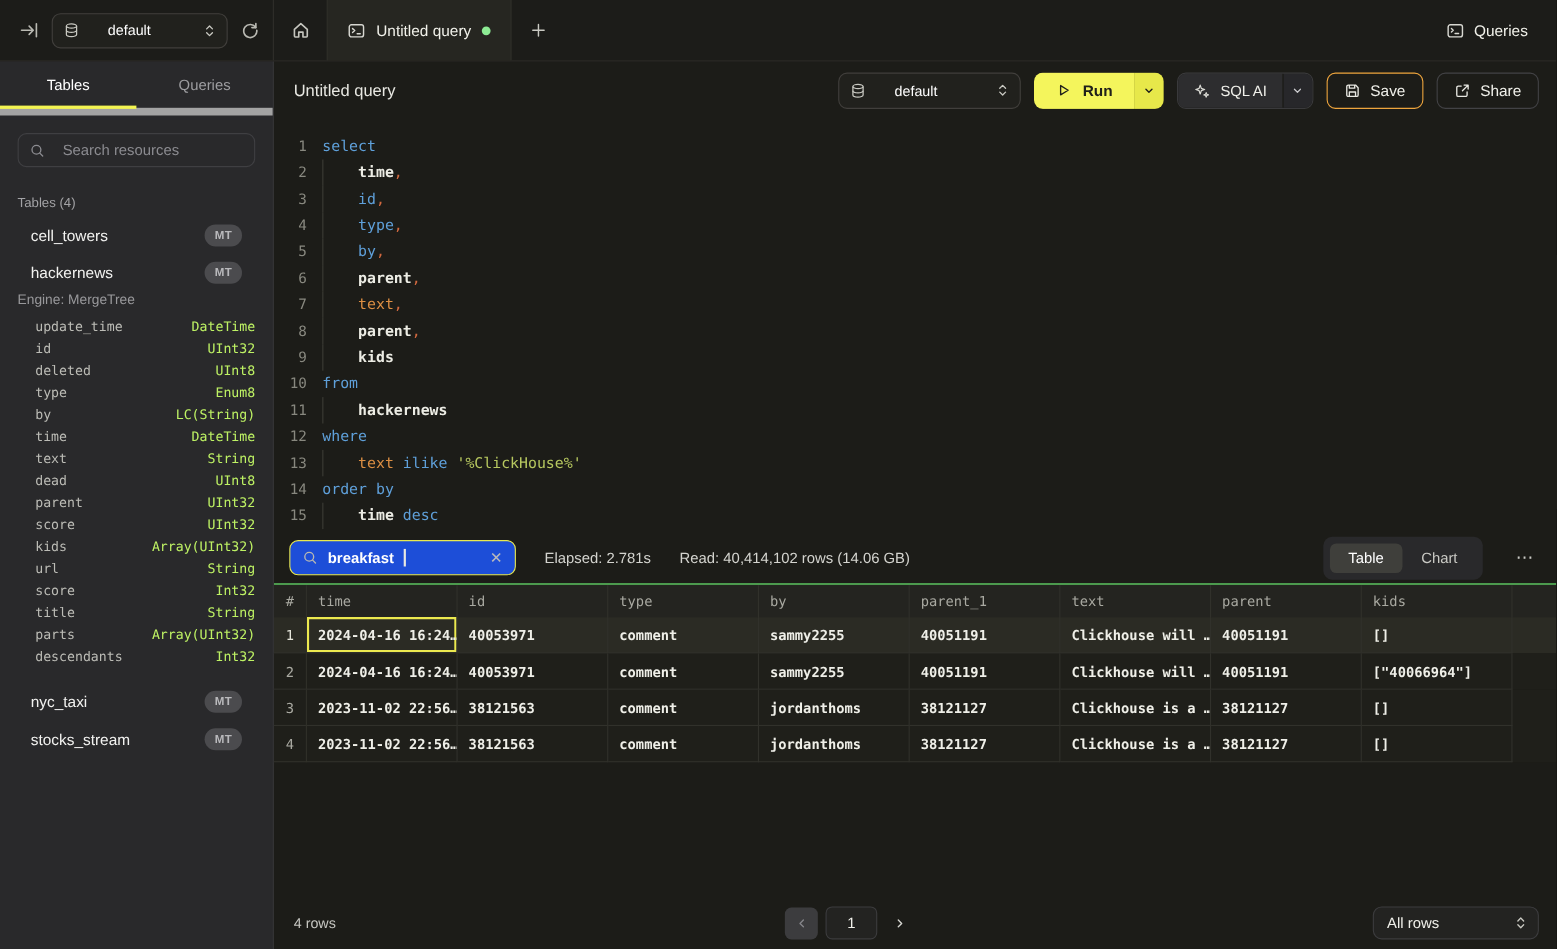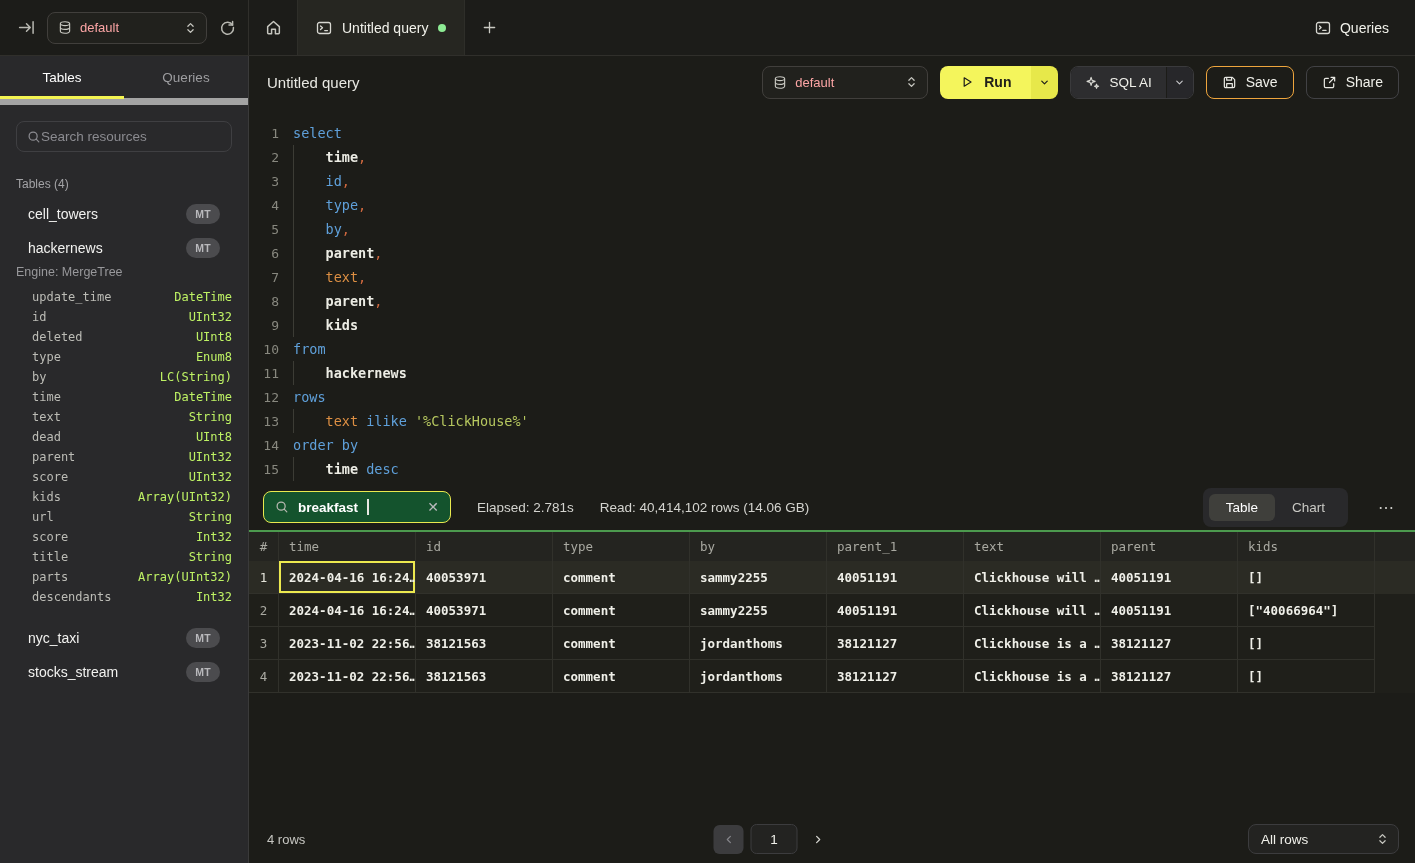--- a/index.html
+++ b/index.html
@@ -7,38 +7,38 @@
   body { font-family:"Liberation Sans", sans-serif; }
   svg { display:block; }
 
   .app { width:1415px; height:863px; display:grid; grid-template-rows:56px 807px; grid-template-columns:249px 1166px; background:#1c1c18; color:#e8e8e2; overflow:hidden; }
 
   
   .topbar { grid-column:1/3; display:flex; align-items:stretch; border-bottom:1px solid #302f2b; background:#1c1c19; }
   .topbar-left { width:249px; flex:none; display:flex; align-items:center; gap:12px; padding:0 12px 0 18px; border-right:1px solid #302f2b; }
   .icon-btn { color:#b9b9b2; display:flex; align-items:center; justify-content:center; cursor:pointer; }
   .select-box { display:flex; align-items:center; gap:8px; height:32px; border:1px solid #413f3c; border-radius:8px; padding:0 10px; color:#ececE6; font-size:13px; background:#21211d; }
-  .select-box .lbl { flex:1; color:#fca5a5; }
+  .select-box .lbl { flex:1; color:#ffffff;margin-left:18px; }
   .tabstrip { display:flex; align-items:stretch; }
   .home-tab { width:48px; display:flex; align-items:center; justify-content:center; color:#c5c5be; cursor:pointer; }
   .query-tab { display:flex; align-items:center; gap:10px; padding:0 18px; background:#262621; border-left:1px solid #2e2e29; border-right:1px solid #2e2e29; cursor:pointer; }
   .query-tab .t-label { font-size:14px; color:#f1f1ea; }
   .dot { width:8px; height:8px; border-radius:50%; background:#8deb94; }
   .plus-tab { width:48px; display:flex; align-items:center; justify-content:center; color:#c9c9c2; font-size:19px; cursor:pointer; }
   .topbar-spacer { flex:1; }
   .queries-btn { display:flex; align-items:center; gap:9px; padding:0 26px 0 12px; color:#f1f1ea; font-size:14px; cursor:pointer; }
 
   
   .sidebar { background:#29292b; border-right:1px solid #3a3a3a; display:flex; flex-direction:column; overflow:hidden; }
   .side-tabs { height:49px; flex:none; display:flex; border-bottom:7px solid #a3a3a3; }
   .side-tab { flex:1; display:flex; align-items:center; justify-content:center; font-size:13.5px; color:#9d9da0; cursor:pointer; position:relative; }
   .side-tab.active { color:#ffffff; }
   .side-tab.active::after { content:""; position:absolute; left:0; right:0; bottom:-1px; height:3px; background:#f3f452; }
   .new-table-btn { margin:18px 16px 0; height:32px; flex:none; background:#f3f452; border:none; border-radius:8px; color:#191914; font-size:13.5px; font-family:"Liberation Sans",sans-serif; display:flex; align-items:center; justify-content:center; gap:9px; cursor:pointer; }
-  .search-res { margin:16px 16px 0; height:31px; flex:none; border:1px solid #3f3f42; border-radius:8px; display:flex; align-items:center; gap:0; padding:0 10px; background:transparent; }
+  .search-res { margin:16px 16px 0; height:31px; flex:none; border:1px solid #3f3f42; border-radius:8px; display:flex; align-items:center; gap:16px; padding:0 10px; background:transparent; }
   .search-res input { border:none; outline:none; background:transparent; color:#d8d8d4; font-size:13.5px; width:100%; font-family:"Liberation Sans",sans-serif; }
   .search-res input::placeholder { color:#8b8b90; }
   .section-label { margin:25px 16px 6px; font-size:12px; color:#a3a3a6; }
   .tables-list { overflow:hidden; }
   .tbl-row { display:flex; align-items:center; justify-content:space-between; padding:7px 28px; cursor:pointer; }
   .col-row + .tbl-row { margin-top:14px; }
   .tbl-name { font-size:14px; color:#f2f2f0; }
   .mt-badge { background:#4b4b4e; color:#b9b9bc; font-size:10.5px; font-weight:bold; padding:4px 9px; border-radius:10px; letter-spacing:.3px; }
   .tbl-engine { padding:0 16px 8px; font-size:12.5px; color:#98989b; }
   .col-row { display:flex; justify-content:space-between; padding:3px 16px 3px 32px; font-family:"DejaVu Sans Mono",monospace; font-size:12px; }
@@ -67,21 +67,21 @@
   .guide { position:absolute; left:44px; top:0; bottom:0; border-left:1px solid #3c3c35; }
   .tok-kw { color:#5fa0da; }
   .tok-plain { color:#ececE4; font-weight:bold; }
   .tok-fn { color:#dd8f43; }
   .tok-punc { color:#d2693f; }
   .tok-str { color:#b6c75f; }
   .tok-ws { color:#e8e8e2; }
 
   
   .results-toolbar { height:46px; flex:none; display:flex; align-items:center; padding:0 16px 0 14px; gap:26px; }
-  .rsearch { width:188px; height:32px; flex:none; border:1.5px solid #e9e94f; border-radius:8px; background:#14532d; display:flex; align-items:center; gap:9px; padding:0 11px; cursor:text; }
+  .rsearch { width:206px; height:32px; flex:none; border:1.5px solid #e9e94f; border-radius:8px; background:#1d4ed8; display:flex; align-items:center; gap:9px; padding:0 11px; cursor:text; }
   .rsearch .val { color:#ffffff; font-size:13.5px; font-weight:600; }
   .caret-bar { width:1.5px; height:16px; background:#e8e8e2; }
   .rsearch .clear { margin-left:auto; color:#b9b9bc; font-size:14px; cursor:pointer; }
   .stat { font-size:13.5px; color:#d4d4cf; }
   .rt-spacer { flex:1; }
   .segmented { display:flex; background:#29292b; border-radius:8px; padding:6px; }
   .seg { padding:6px 17px; font-size:13.5px; border-radius:6px; color:#c9c9c4; cursor:pointer; }
   .seg.active { background:#3f3f3b; color:#ffffff; }
   .more-btn { color:#c9c9c4; font-size:16px; letter-spacing:1px; padding:0 4px; cursor:pointer; }
   .results-divider { height:2px; flex:none; }
@@ -400,21 +400,21 @@
           <span class="gutter">10</span>
           <span class="code"><span class="tok-kw">from</span></span>
         </div>
         <div class="code-line">
           <span class="gutter">11</span>
           <span class="code"><span class="tok-ws">    </span><span class="tok-plain">hackernews</span></span>
           <span class="guide"></span>
         </div>
         <div class="code-line">
           <span class="gutter">12</span>
-          <span class="code"><span class="tok-kw">rows</span></span>
+          <span class="code"><span class="tok-kw">where</span></span>
         </div>
         <div class="code-line">
           <span class="gutter">13</span>
           <span class="code"><span class="tok-ws">    </span><span class="tok-fn">text</span><span class="tok-ws"> </span><span class="tok-kw">ilike</span><span class="tok-ws"> </span><span class="tok-str">'%ClickHouse%'</span></span>
           <span class="guide"></span>
         </div>
         <div class="code-line">
           <span class="gutter">14</span>
           <span class="code"><span class="tok-kw">order by</span></span>
         </div>

